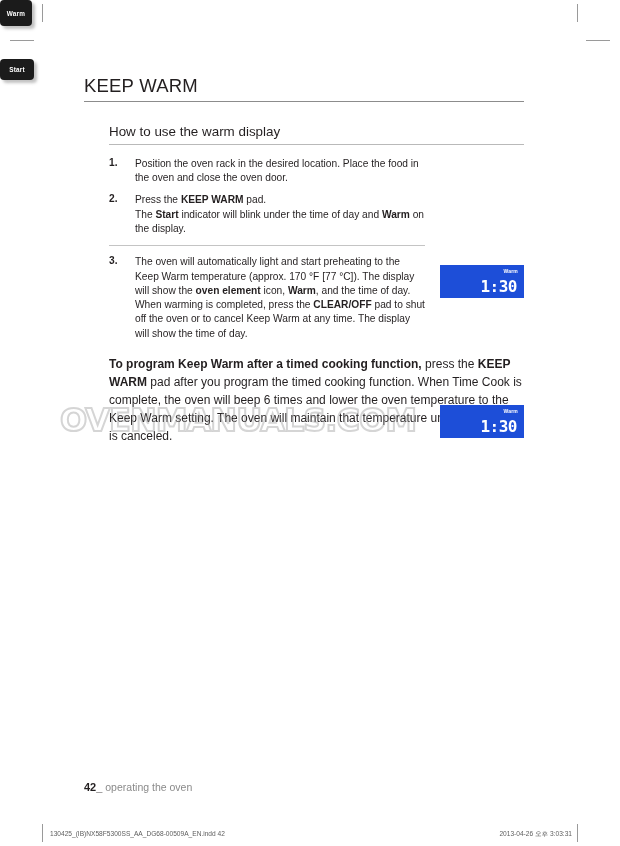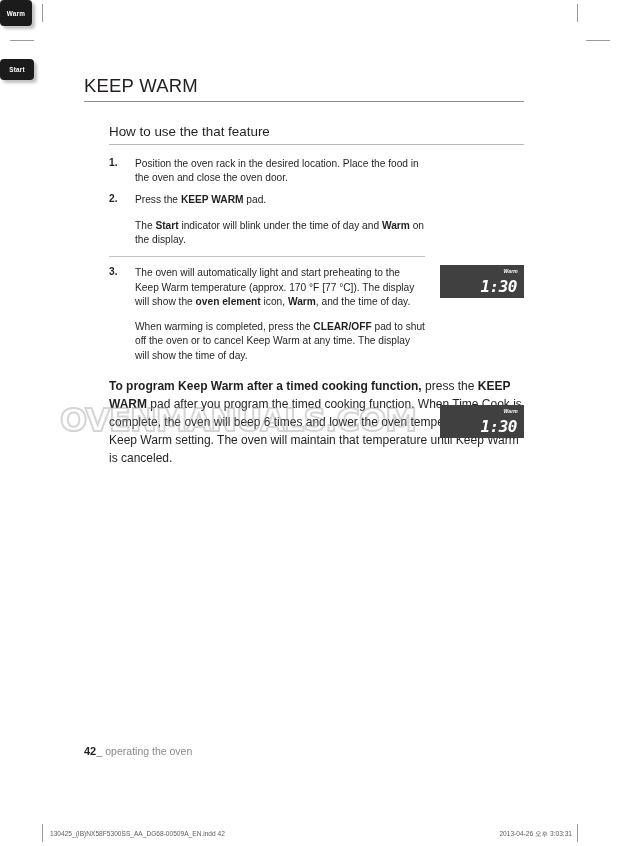--- a/index.html
+++ b/index.html
@@ -102,21 +102,21 @@
     top: 0;
     font-size: 10.2px;
     font-weight: bold;
   }
   .step p {
     margin: 0 0 0 0;
     font-size: 10.2px;
     line-height: 14.3px;
     max-width: 290px;
   }
-  .step p + p { margin-top: 11px; }
+  .step p + p { }
 
   .step-rule {
     height: 1px;
     background: #c4c4c4;
     width: 316px;
     margin: 9px 0 9px 0;
   }
 
   .closing {
     margin-top: 14px;
@@ -134,24 +134,23 @@
     font-size: 6.4px;
     font-weight: bold;
     text-align: center;
     display: flex;
     align-items: center;
     justify-content: center;
     box-shadow: 3px 3px 3px rgba(120,120,120,0.45);
     letter-spacing: 0.2px;
   }
   .pad-display {
-    background: #404040;
+    background: #1d4ed8;
     position: relative;
     overflow: hidden;
-    font-style: italic;
   }
   .pad-display .warm-label {
     position: absolute;
     right: 6px;
     top: 3px;
     color: #ffffff;
     font-size: 5px;
     font-weight: bold;
     letter-spacing: 0.2px;
   }
@@ -190,21 +189,21 @@
     white-space: nowrap;
     line-height: 48px;
     pointer-events: none;
     user-select: none;
   }
 
   
   .page-footer {
     position: absolute;
     left: 84px;
-    top: 745px;
+    top: 781px;
     font-size: 10.5px;
     color: #8a8a8a;
   }
   .page-footer .pnum {
     font-weight: bold;
     color: #231f20;
     font-size: 11px;
   }
 
   
@@ -230,21 +229,21 @@
   <div class="crop h cm-tr-h"></div>
   <div class="crop v cm-bl-v"></div>
   <div class="crop v cm-br-v"></div>
 
   <div class="content">
 
     <h1 class="title">KEEP WARM</h1>
     <div class="rule dark"></div>
 
 
-    <h2 class="subtitle">How to use the that feature</h2>
+    <h2 class="subtitle">How to use the warm display</h2>
     <div class="subrule"></div>
 
     <div class="steps">
 
       <div class="step">
         <span class="num">1.</span>
         <p>Position the oven rack in the desired location. Place the food in the oven and close the oven door.</p>
       </div>
 
       <div class="step">

